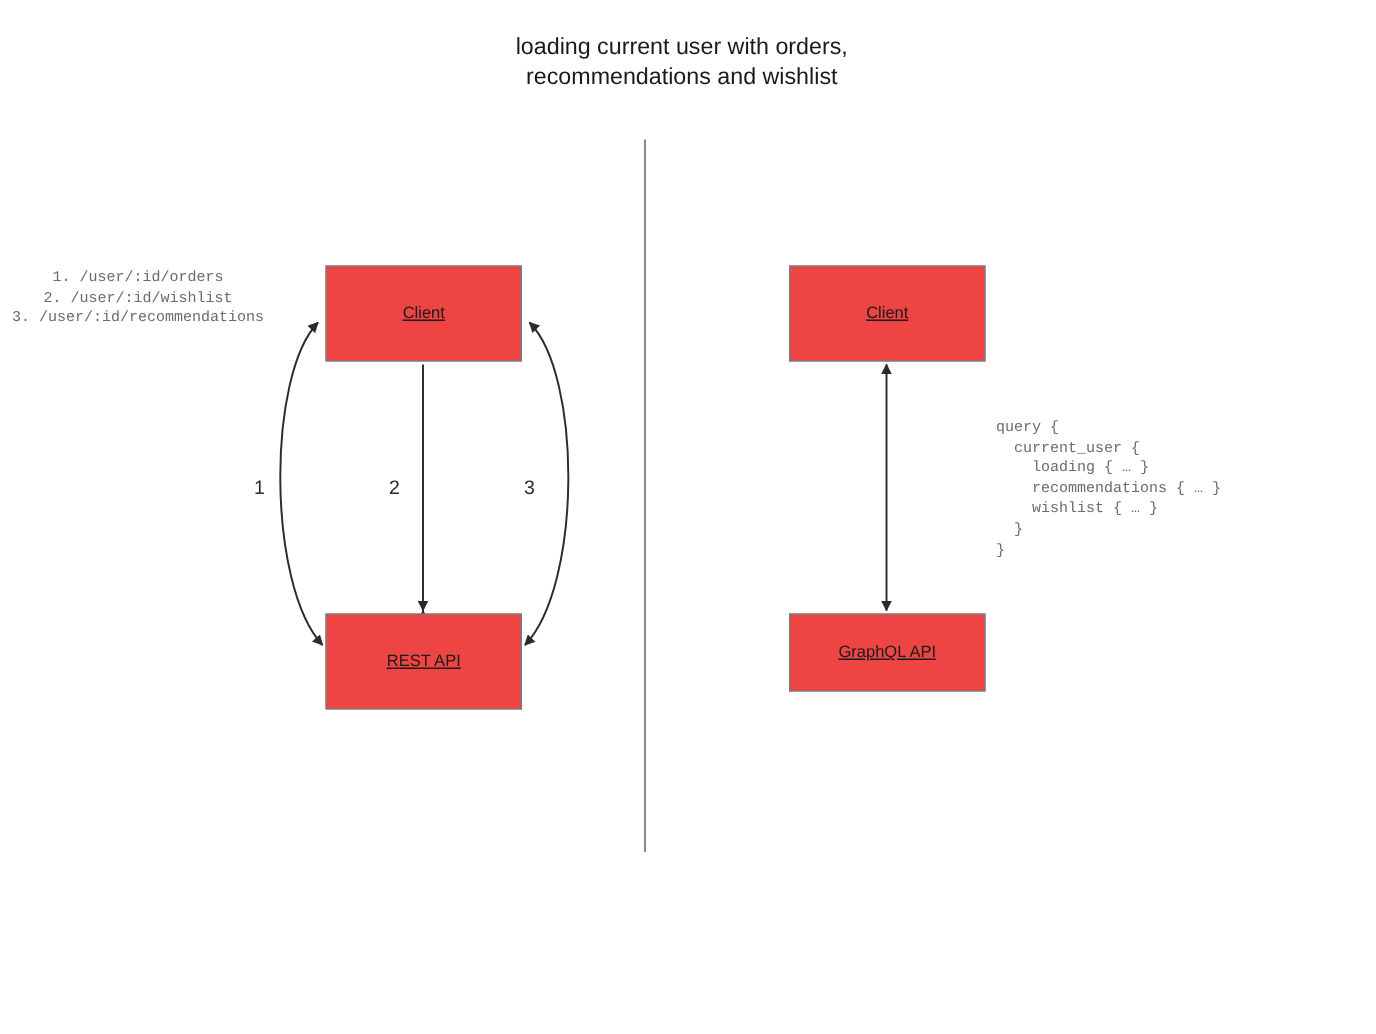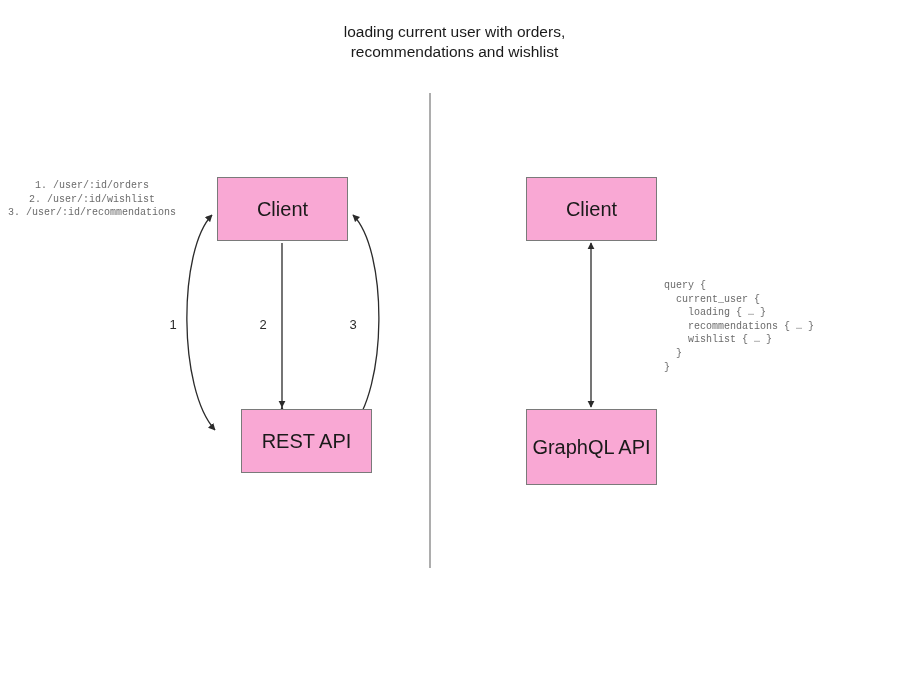--- a/index.html
+++ b/index.html
@@ -29,32 +29,33 @@
     width: 909px;
     text-align: center;
     font-size: 15.5px;
     line-height: 20px;
     color: #1a1a1a;
     white-space: pre-line;
   }
   .node {
     position: absolute;
     box-sizing: border-box;
-    background: #f9a8d4;
+    background: #ef4444;
     border: 1px solid #7a7a7a;
     display: flex;
     align-items: center;
     justify-content: center;
-    font-size: 20px;
+    font-size: 11px;
     color: #1a1a1a;
+    text-decoration: underline;
   }
   .node-client-rest  { left: 217px; top: 177px; width: 131px; height: 64px; }
-  .node-rest-api     { left: 217px; top: 409px; width: 131px; height: 64px; margin-left: 24px; }
+  .node-rest-api     { left: 217px; top: 409px; width: 131px; height: 64px; }
   .node-client-gql   { left: 526px; top: 177px; width: 131px; height: 64px; }
-  .node-graphql-api  { left: 526px; top: 409px; width: 131px; height: 76px; }
+  .node-graphql-api  { left: 526px; top: 409px; width: 131px; height: 52px; }
 
   .edge-label {
     position: absolute;
     font-size: 13px;
     color: #2b2b2b;
     text-align: center;
     width: 20px;
   }
   .label-1 { left: 163px; top: 317px; }
   .label-2 { left: 253px; top: 317px; }

